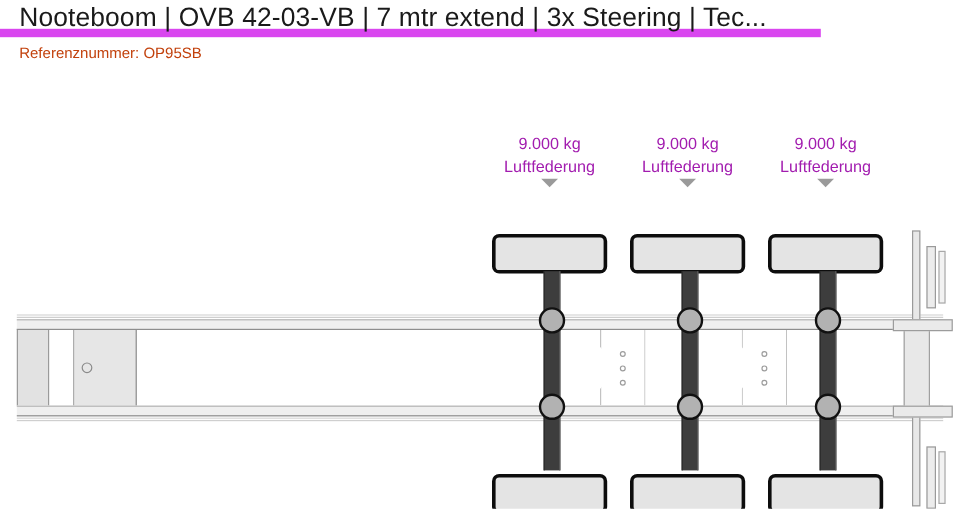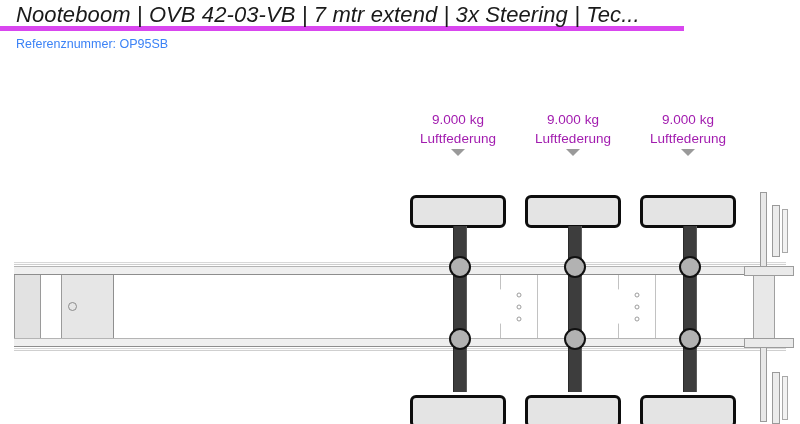--- a/index.html
+++ b/index.html
@@ -15,38 +15,37 @@
     width: 800px; height: 424px;
     background: #ffffff;
   }
 
   
   .header {
     position: absolute;
     left: 0; top: 0;
     width: 684px;
     height: 31px;
-    border-bottom: 5px solid #d946ef;
-    font-style: italic;
+    border-bottom: 7px solid #d946ef;
   }
   .header-title {
     position: absolute;
     left: 16px; top: 1px;
     font-size: 22px;
     line-height: 28px;
     color: #1a1a1a;
     white-space: nowrap;
     letter-spacing: 0.1px;
   }
   .subheader {
     position: absolute;
     left: 16px; top: 36px;
     font-size: 12.5px;
     line-height: 16px;
-    color: #3b82f6;
+    color: #c2410c;
     white-space: nowrap;
   }
 
   
   .axle-labels {
     position: absolute;
     left: 0; top: 110px;
     width: 800px; height: 60px;
   }
   .axle-label {

